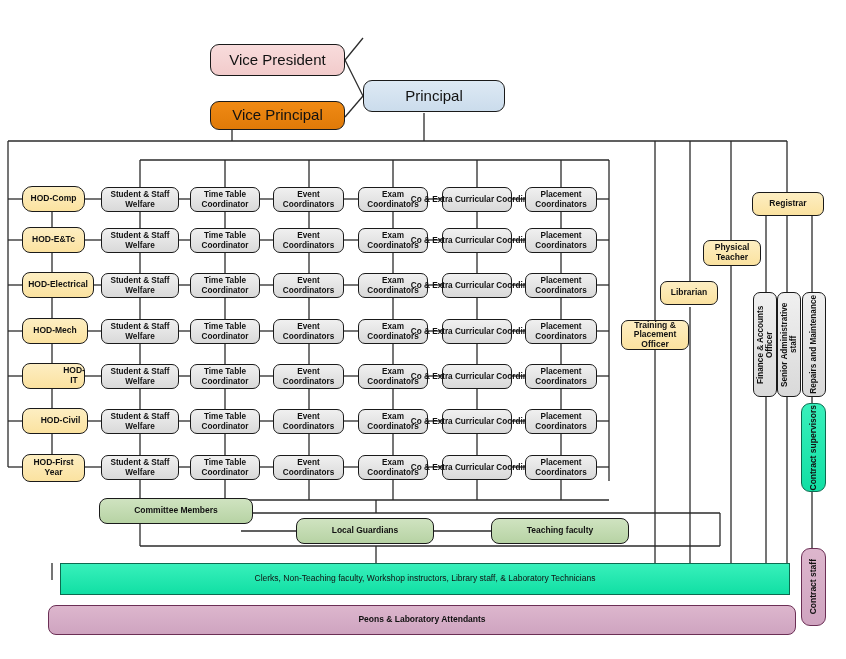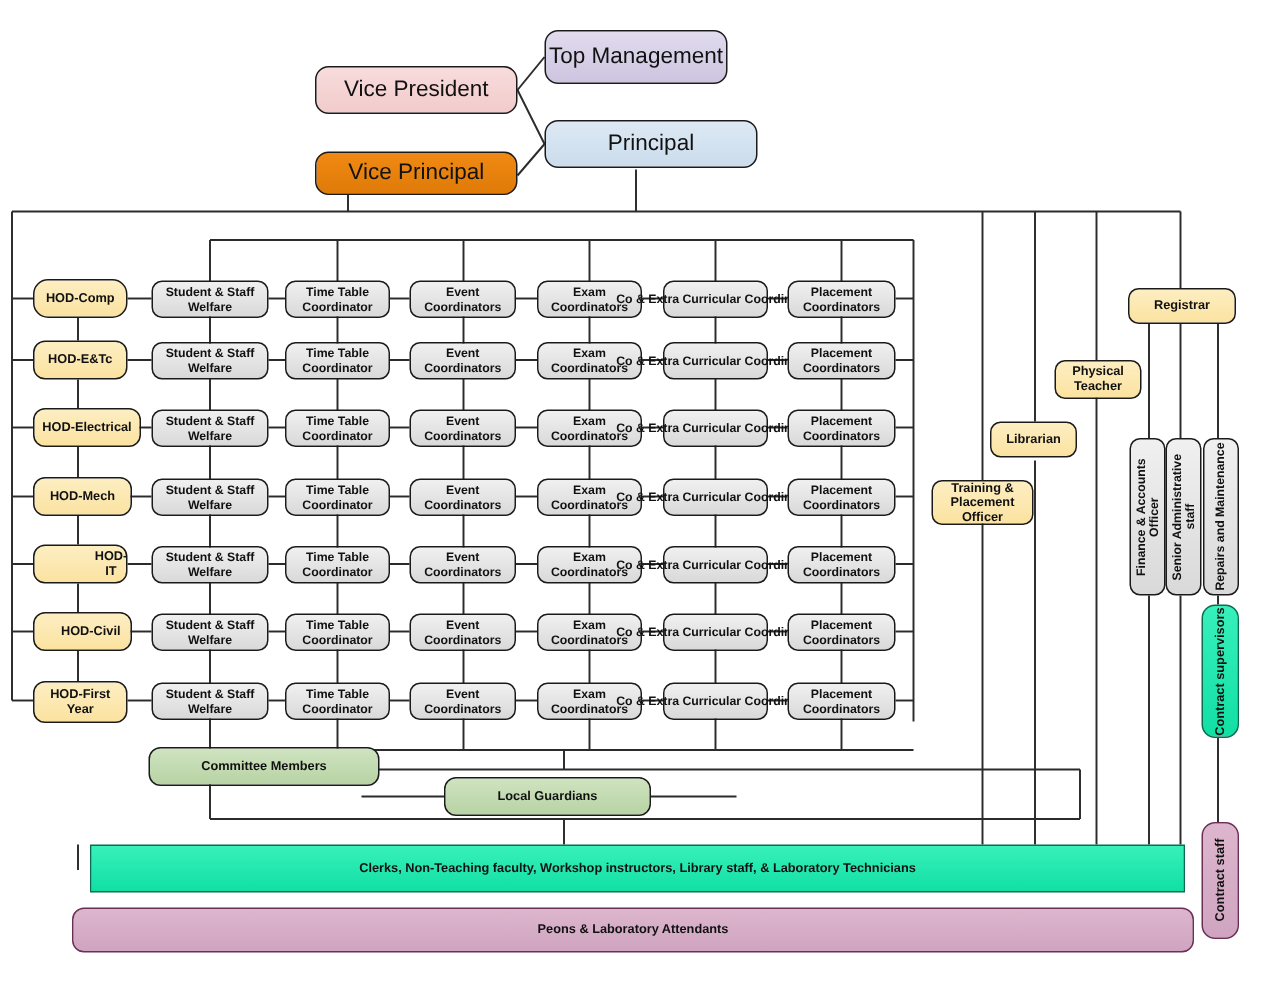--- a/index.html
+++ b/index.html
@@ -24,21 +24,21 @@
   .cream{border-radius:7px;font-size:8.5px;font-weight:bold;
        background:linear-gradient(180deg,#fdeec2 0%,#fbe2a0 100%);}
   .grey{border-radius:7px;font-size:8.2px;font-weight:bold;
        background:linear-gradient(180deg,#f0f0f0 0%,#d9d9d9 100%);}
   .grey-v{border-radius:7px;font-size:8.2px;font-weight:bold;
        background:linear-gradient(180deg,#f0f0f0 0%,#d9d9d9 100%);}
   .grey-v span{writing-mode:vertical-rl;transform:rotate(180deg);}
 
   .green-l{border-radius:8px;font-size:8.5px;font-weight:bold;
        background:linear-gradient(180deg,#cfe3c0 0%,#b7d3a4 100%);}
-  .teal{border-radius:0;font-size:8.5px;font-weight:bold;
+  .teal{border-radius:0;font-size:8.5px;font-weight:normal;
        background:linear-gradient(180deg,#38f0bb 0%,#11dfa4 100%);border-color:#0c6b50;}
   .teal-v{border-radius:9px;font-size:8.5px;font-weight:bold;
        background:linear-gradient(180deg,#38f0bb 0%,#11dfa4 100%);border-color:#0c6b50;}
   .teal-v span{writing-mode:vertical-rl;transform:rotate(180deg);}
   .mauve{border-radius:8px;font-size:8.5px;font-weight:bold;
        background:linear-gradient(180deg,#ddb6cd 0%,#cfa4c0 100%);border-color:#6b2f55;}
   .mauve-v{border-radius:9px;font-size:8.5px;font-weight:bold;
        background:linear-gradient(180deg,#ddb6cd 0%,#cfa4c0 100%);border-color:#6b2f55;}
   .mauve-v span{writing-mode:vertical-rl;transform:rotate(180deg);}
 
@@ -168,23 +168,20 @@
     <line x1="812" y1="216" x2="812" y2="292"></line>
     <line x1="766" y1="397" x2="766" y2="563"></line>
     <line x1="787" y1="397" x2="787" y2="563"></line>
     <line x1="812" y1="397" x2="812" y2="403"></line>
     <line x1="812" y1="492" x2="812" y2="548"></line>
     <line x1="812" y1="595" x2="812" y2="611"></line>
 
     <line x1="52" y1="563" x2="52" y2="580"></line>
   </svg>
 
-  <div class="node tier1 c-purple" style="left:363px;top:20px;width:122px;height:36px;">
-    <span>Top Management</span>
-  </div>
 
   <div class="node tier1 c-pink-l" style="left:210px;top:44px;width:135px;height:32px;">
     <span>Vice President</span>
   </div>
 
   <div class="node tier1 c-blue-l" style="left:363px;top:80px;width:142px;height:32px;">
     <span>Principal</span>
   </div>
 
   <div class="node tier1 c-orange" style="left:210px;top:101px;width:135px;height:29px;">
@@ -381,20 +378,23 @@
   <div class="node mauve-v" style="left:801px;top:548px;width:25px;height:78px;">
     <span>Contract staff</span>
     </div>
 
   <div class="node green-l" style="left:99px;top:498px;width:154px;height:26px;">
     <span>Committee Members</span>
     </div>
   <div class="node green-l" style="left:296px;top:518px;width:138px;height:26px;">
     <span>Local Guardians</span>
     </div>
+  <div class="node green-l" style="left:491px;top:518px;width:138px;height:26px;">
+    <span>Teaching faculty</span>
+    </div>
 
   <div class="node teal" style="left:60px;top:563px;width:730px;height:32px;">
     <span>Clerks, Non-Teaching faculty, Workshop instructors, Library staff,  &amp; Laboratory Technicians</span>
     </div>
 
   <div class="node mauve" style="left:48px;top:605px;width:748px;height:30px;">
     <span>Peons &amp; Laboratory Attendants</span>
     </div>
 
 </div>

